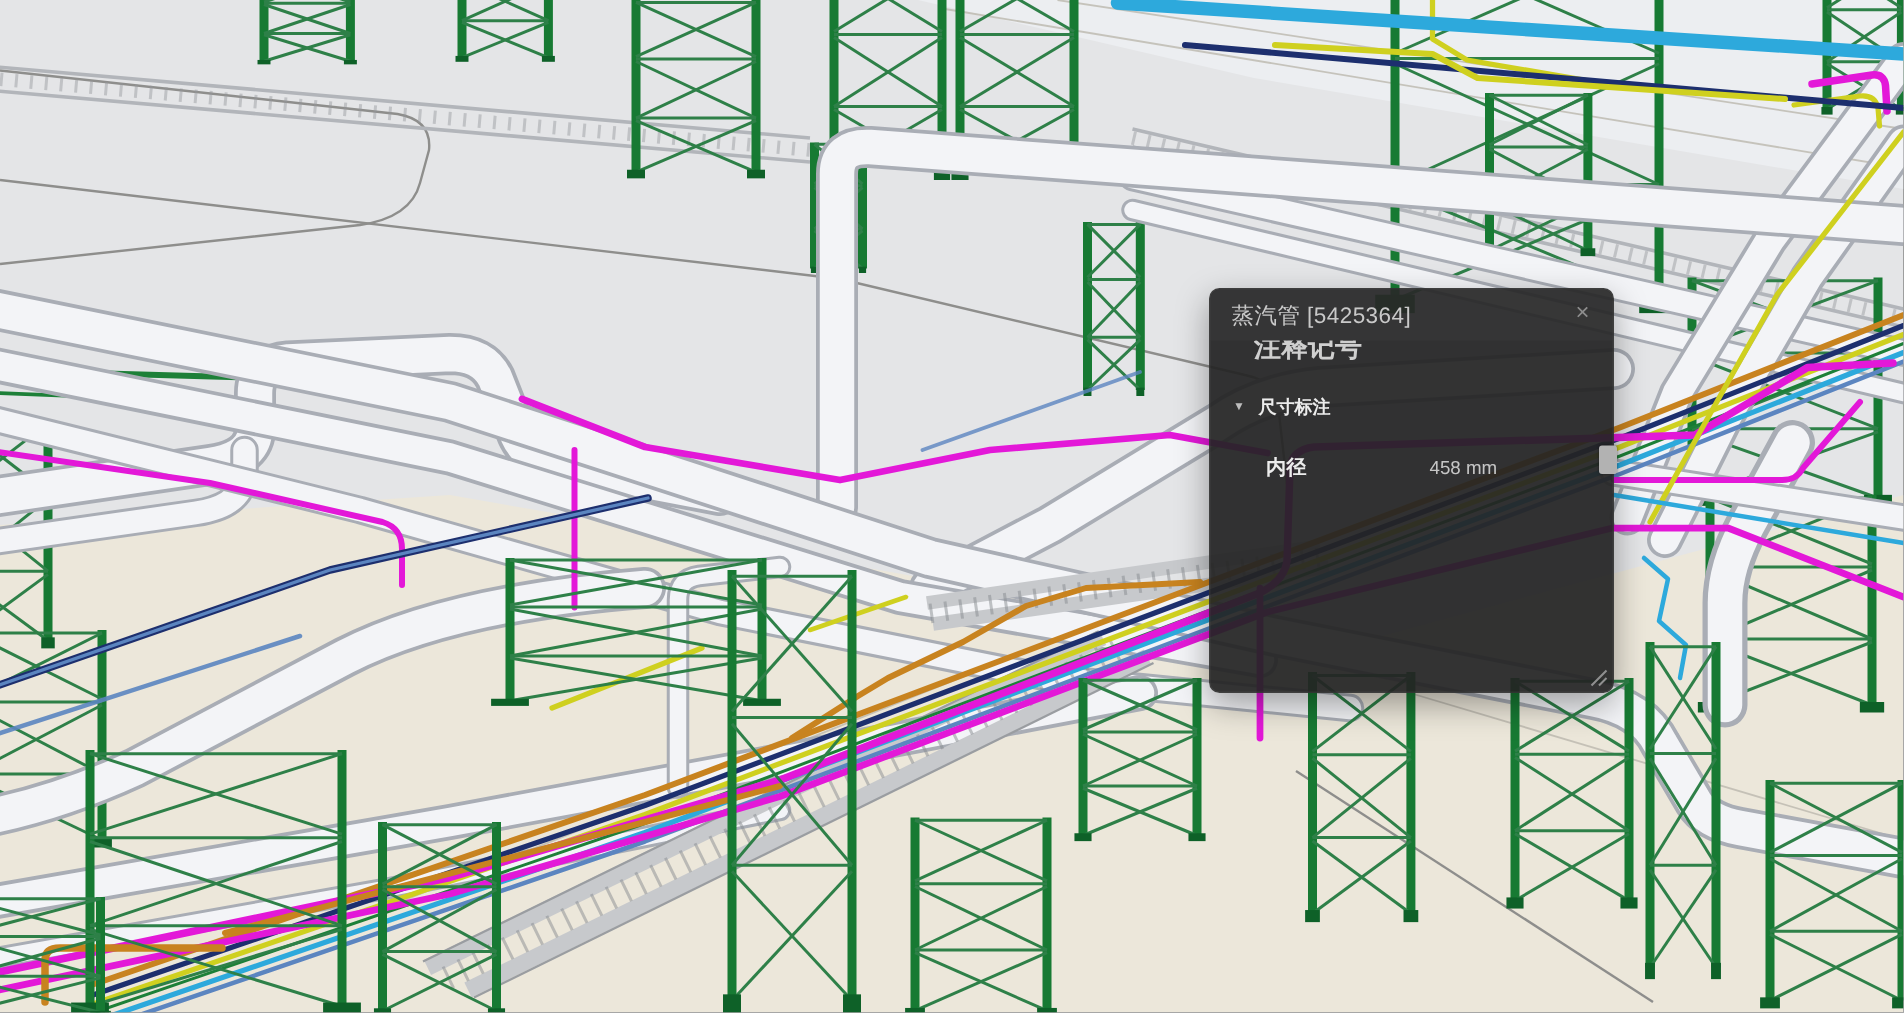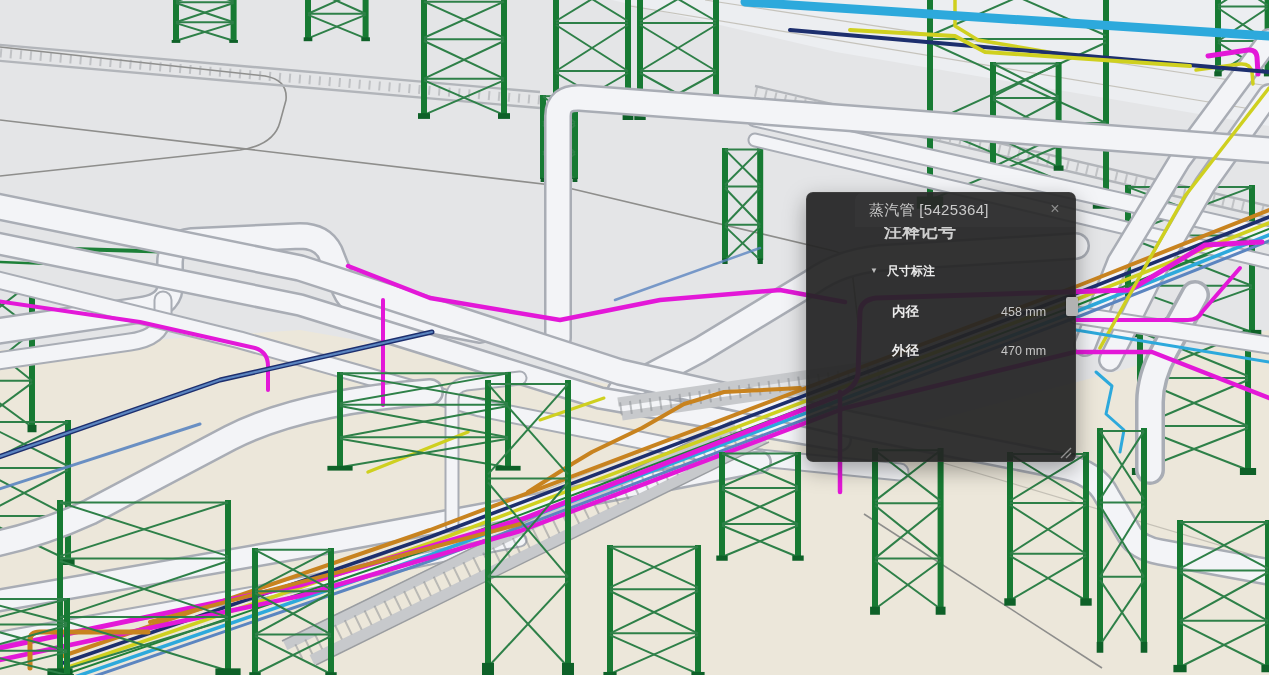--- a/index.html
+++ b/index.html
@@ -26,21 +26,21 @@
   .yel{stroke:#cfd01f;fill:none;stroke-linejoin:round;stroke-linecap:round}
   .cyn{stroke:#2da9dc;fill:none;stroke-linejoin:round;stroke-linecap:round}
   .nvy{stroke:#1d2f6e;fill:none;stroke-linejoin:round;stroke-linecap:round}
   .sbl{stroke:#5b85c0;fill:none;stroke-linejoin:round;stroke-linecap:round}
   .grn{stroke:#1d8038;fill:none;stroke-linejoin:round;stroke-linecap:round}
 
   
   .panel{position:absolute;left:806px;top:192px;width:270px;height:270px;
          background:rgba(36,36,36,.93);border:1px solid rgba(255,255,255,.06);
          border-radius:7px;box-shadow:0 8px 22px rgba(0,0,0,.35);
-         color:#ddd;box-sizing:border-box;z-index:10;padding-left:48px;}
+         color:#ddd;box-sizing:border-box;z-index:10;}
   .panel-titlebar{position:relative;height:34px;display:flex;align-items:center;
          padding:0 14px;border-radius:7px 7px 0 0;background:rgba(255,255,255,.025);}
   .panel-title{font-size:15px;color:#c9c9c9;letter-spacing:.3px;white-space:nowrap;}
   .panel-close{position:absolute;right:10px;top:6px;width:20px;height:20px;
          display:flex;align-items:center;justify-content:center;
          color:#8d8d8d;font-size:16px;cursor:pointer;}
   .panel-body{position:relative;padding:0 14px 0 29px;}
   .clip-row{height:14px;overflow:hidden;}
   .clip-row span{display:block;transform:translateY(-8px);font-size:18px;
          font-weight:bold;color:#cfcfcf;}
@@ -257,24 +257,20 @@
       <div class="group-row">
         <span class="group-tri">▼</span>
         <span class="group-label">尺寸标注</span>
       </div>
 
       <div class="prop-rows">
         <div class="prop-row">
           <span class="prop-label">内径</span>
           <span class="prop-value">458 mm</span>
         </div>
-        <div class="prop-row">
-          <span class="prop-label">外径</span>
-          <span class="prop-value">470 mm</span>
-        </div>
       </div>
     </div>
 
     <div class="scroll-thumb"></div>
 
     <div class="resize-handle">
       <svg width="13" height="13" viewBox="0 0 13 13">
         <path d="M2 12 L12 2 M7 12 L12 7" stroke="#8f8f8f" stroke-width="1.4" fill="none"></path>
       </svg>
     </div>

